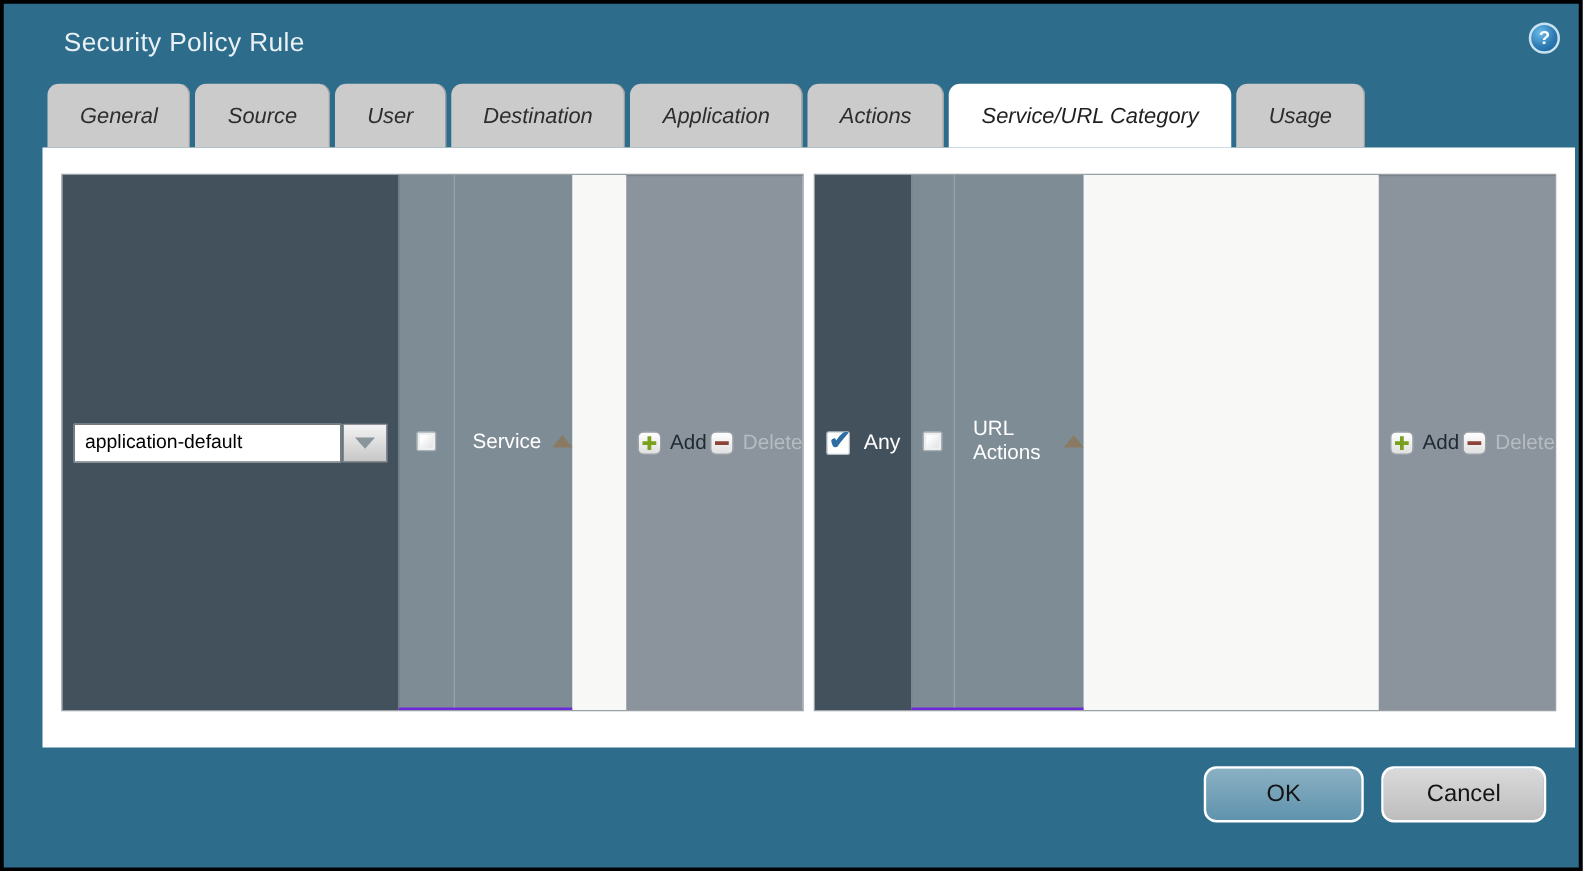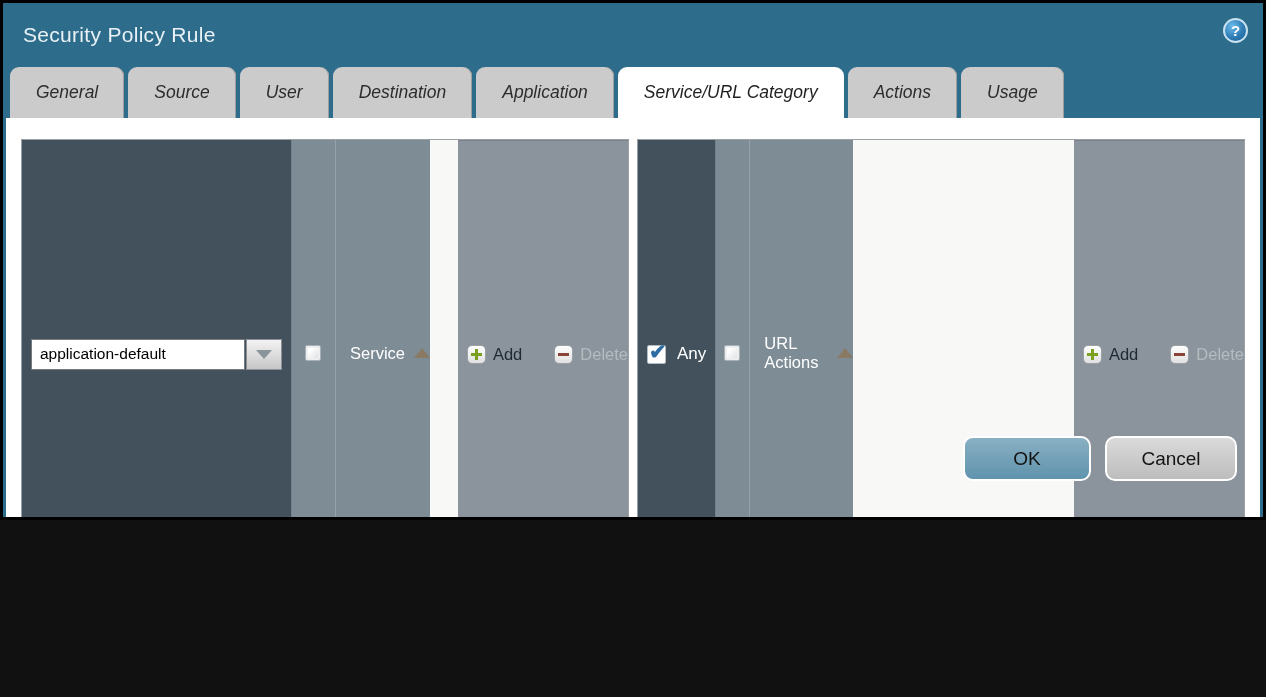--- a/index.html
+++ b/index.html
@@ -1,24 +1,25 @@
 <!DOCTYPE html>
 <html><head>
 <meta charset="utf-8">
 <style>
   * { margin:0; padding:0; box-sizing:border-box; }
   html,body { background:#111; }
   body { font-family:"Liberation Sans", sans-serif; }
 
   .screen {
-    width:1266px; height:520px;
+    width:1266px; height:697px;
     border:3px solid #000;
     background:#2e6c8c;
     position:relative;
     overflow:hidden;
+    padding-left:28px;
   }
 
   
   .titlebar { height:64px; display:flex; align-items:center; padding:0 20px; position:relative; }
   .title { color:#e9f1f5; font-size:21px; letter-spacing:.3px; }
   .help {
     position:absolute; right:15px; top:15px;
     width:25px; height:25px; border-radius:50%;
     background:radial-gradient(circle at 35% 30%, #6cbcec 0%, #2f7cb4 55%, #175a92 100%);
     border:2px solid #c9e2f0;
@@ -110,21 +111,21 @@
     border-left:8px solid transparent; border-right:8px solid transparent;
     border-bottom:10px solid #8a7a64;
   }
 
   .tbody { flex:1 1 auto; background:#f8f8f7; }
 
   
   .pfooter {
     flex:0 0 42px; background:#8b949c;
     border-top:1px solid #79828a;
-    display:flex; align-items:center; padding-left:9px; gap:32px;
+    display:flex; align-items:center; padding-left:9px; gap:3px;
   }
   .tool-btn { display:flex; align-items:center; gap:7px; cursor:pointer; }
   .tool-icon {
     width:19px; height:19px; border-radius:5px;
     background:linear-gradient(#ffffff,#e0e0e0);
     border:1px solid #9aa1a7;
     display:flex; align-items:center; justify-content:center;
   }
   .glyph-plus { position:relative; width:11px; height:11px; }
   .glyph-plus::before { content:""; position:absolute; left:0; top:4px; width:11px; height:3px; background:#7aa11d; }
@@ -155,22 +156,22 @@
     <div class="title">Security Policy Rule</div>
     <div class="help">?</div>
   </div>
 
   <div class="tabs">
     <div class="tab">General</div>
     <div class="tab">Source</div>
     <div class="tab">User</div>
     <div class="tab">Destination</div>
     <div class="tab">Application</div>
+    <div class="tab">Actions</div>
     <div class="tab active">Service/URL Category</div>
-    <div class="tab">Actions</div>
     <div class="tab">Usage</div>
   </div>
 
   <div class="content">
     <div class="panels">
 
       <div class="panel">
         <div class="dark-header">
           <div class="combo">
             <input class="combo-input" type="text" readonly="" value="application-default" style="">

